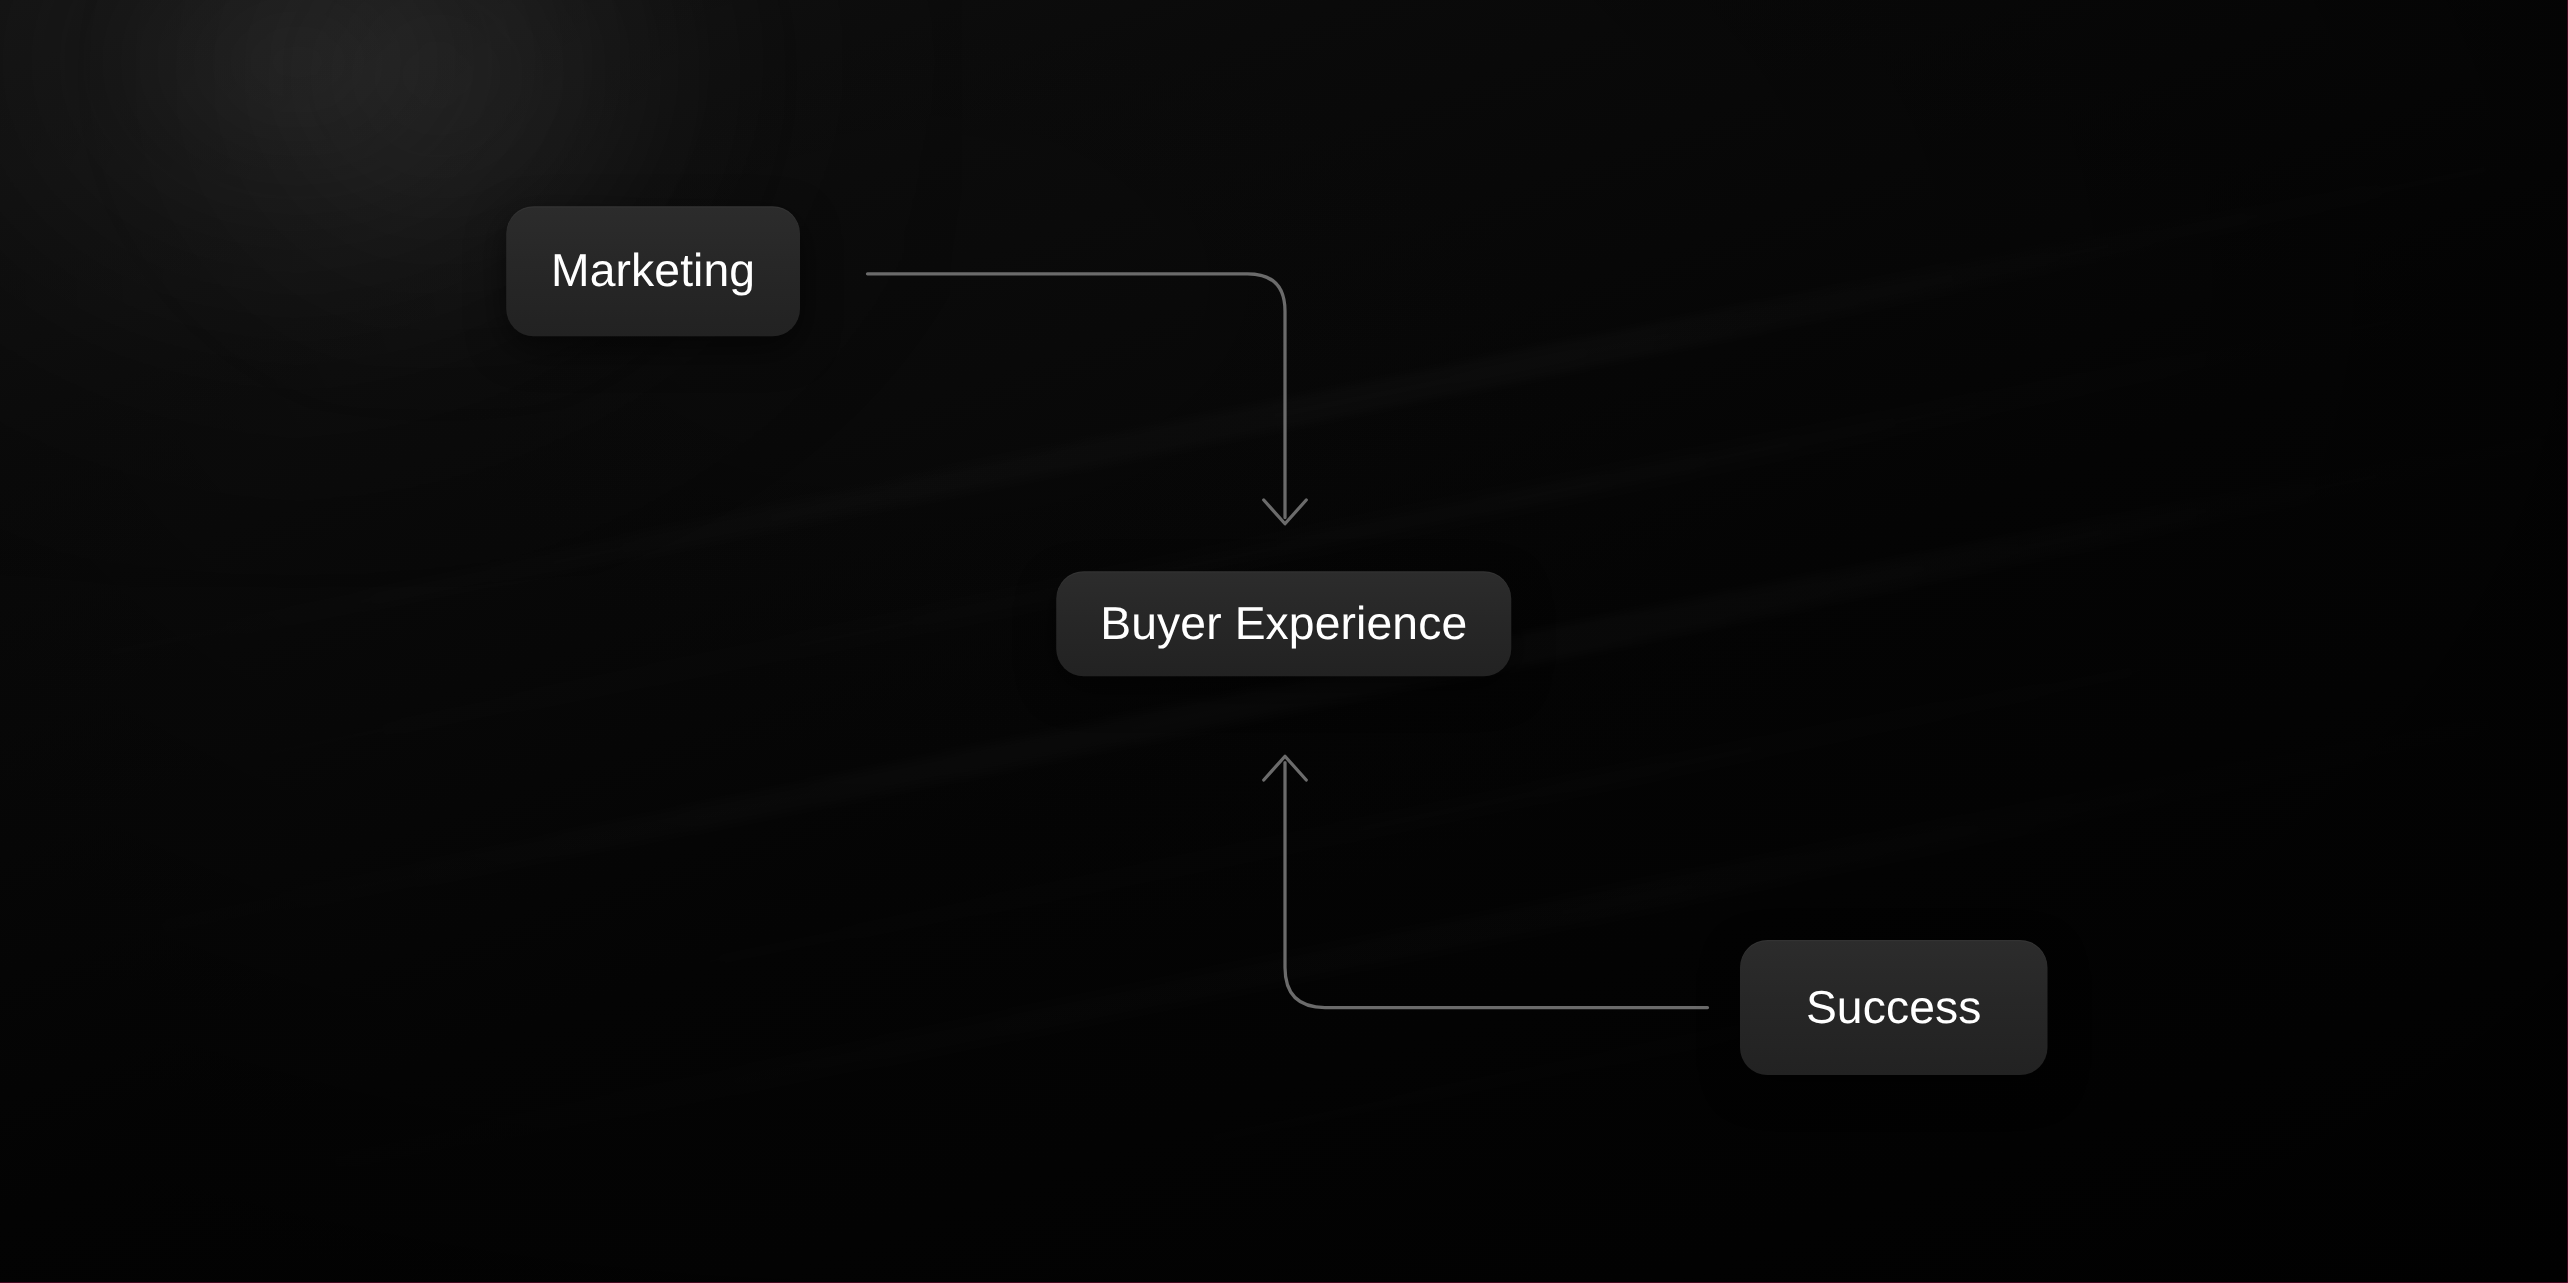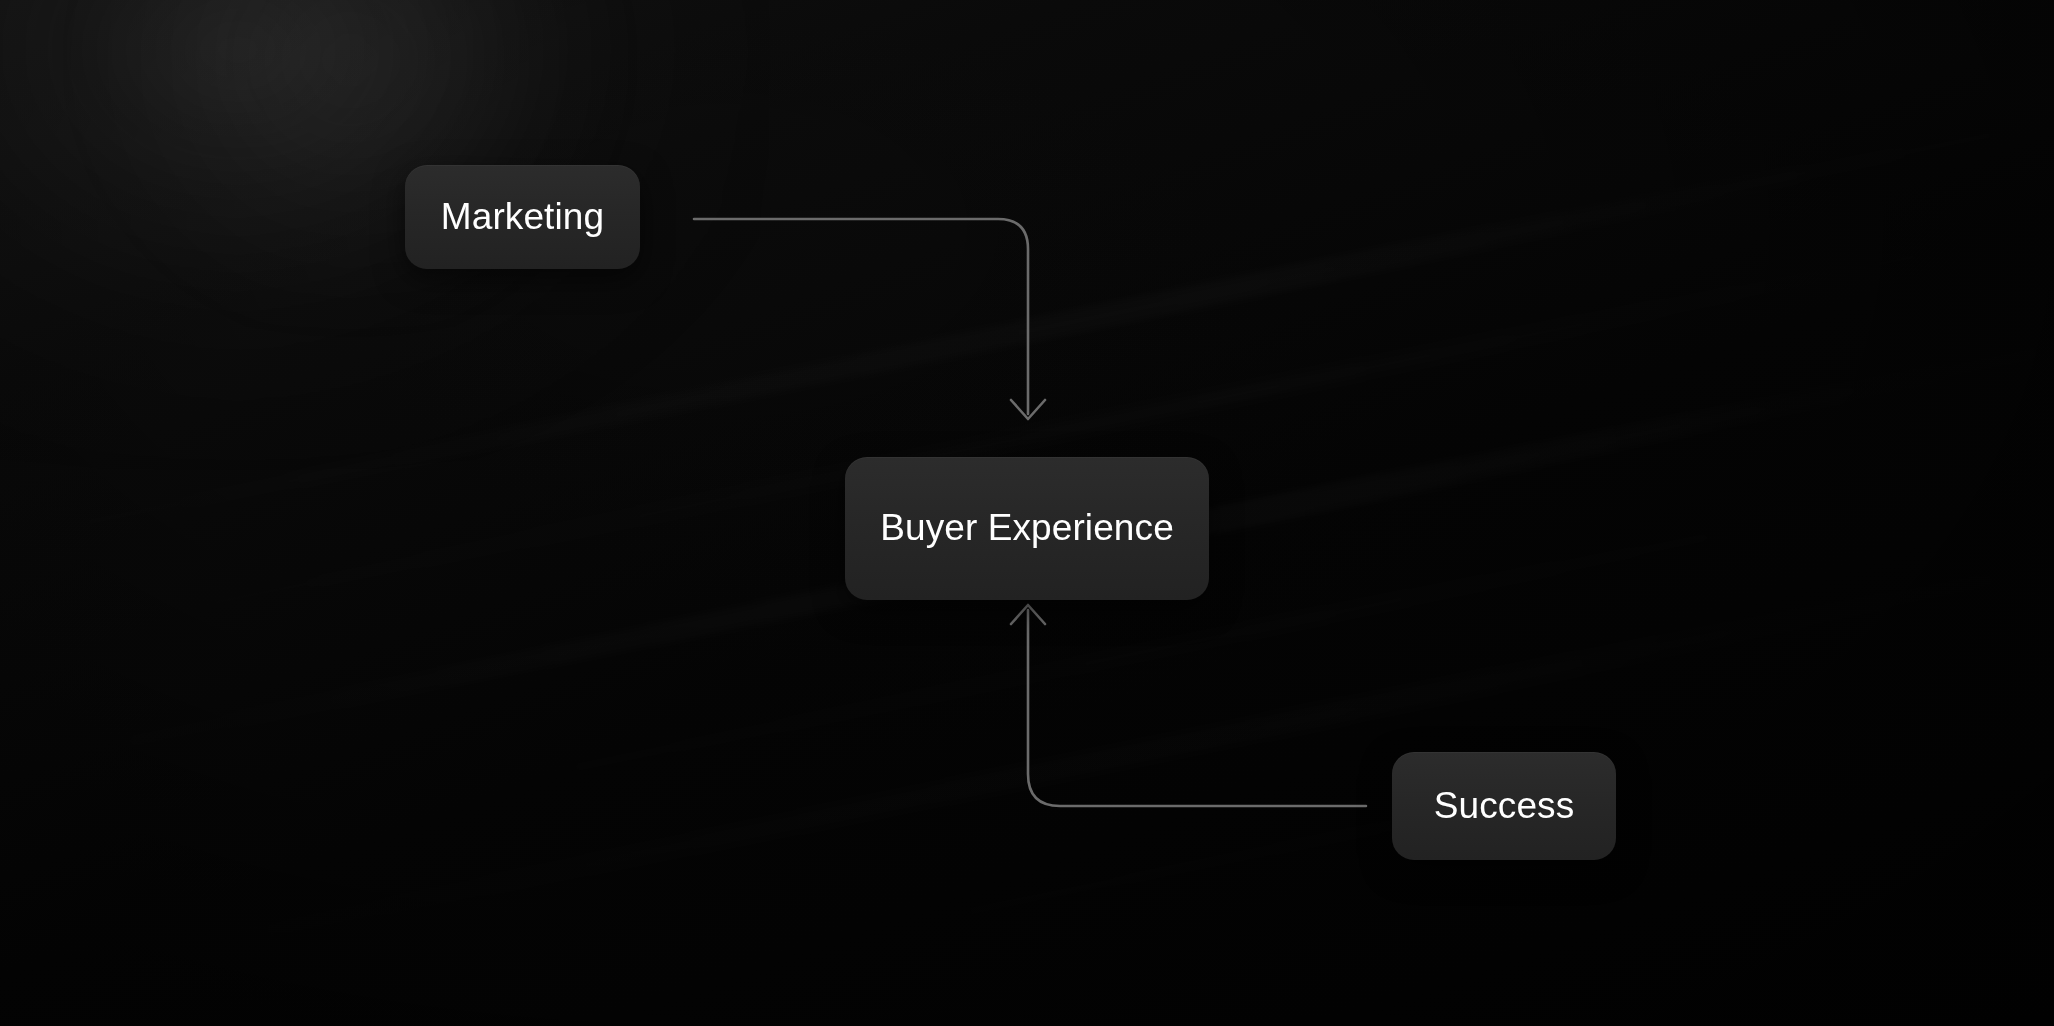--- a/index.html
+++ b/index.html
@@ -121,22 +121,22 @@
     white-space: nowrap;
     box-shadow: 0 1px 0 rgba(255,255,255,0.035) inset,
                 0 10px 30px rgba(0,0,0,0.55);
   }
   .node-label {
     display: block;
     transform: translateY(-1px);
   }
 
   #node-marketing { left: 405px; top: 165px; width: 235px; height: 104px; }
-  #node-buyer-experience { left: 845px; top: 457px; width: 364px; height: 143px; }
-  #node-success { left: 1392px; top: 752px; width: 224px; height: 108px; }
+  #node-buyer-experience { left: 845px; top: 457px; width: 364px; height: 84px; }
+  #node-success { left: 1392px; top: 752px; width: 246px; height: 108px; }
 </style>
 </head>
 <body>
 
 <div id="stage">
 
   <div class="bg-base"></div>
   <div class="bg-glow"></div>
   <div class="bg-glow-2"></div>
 

